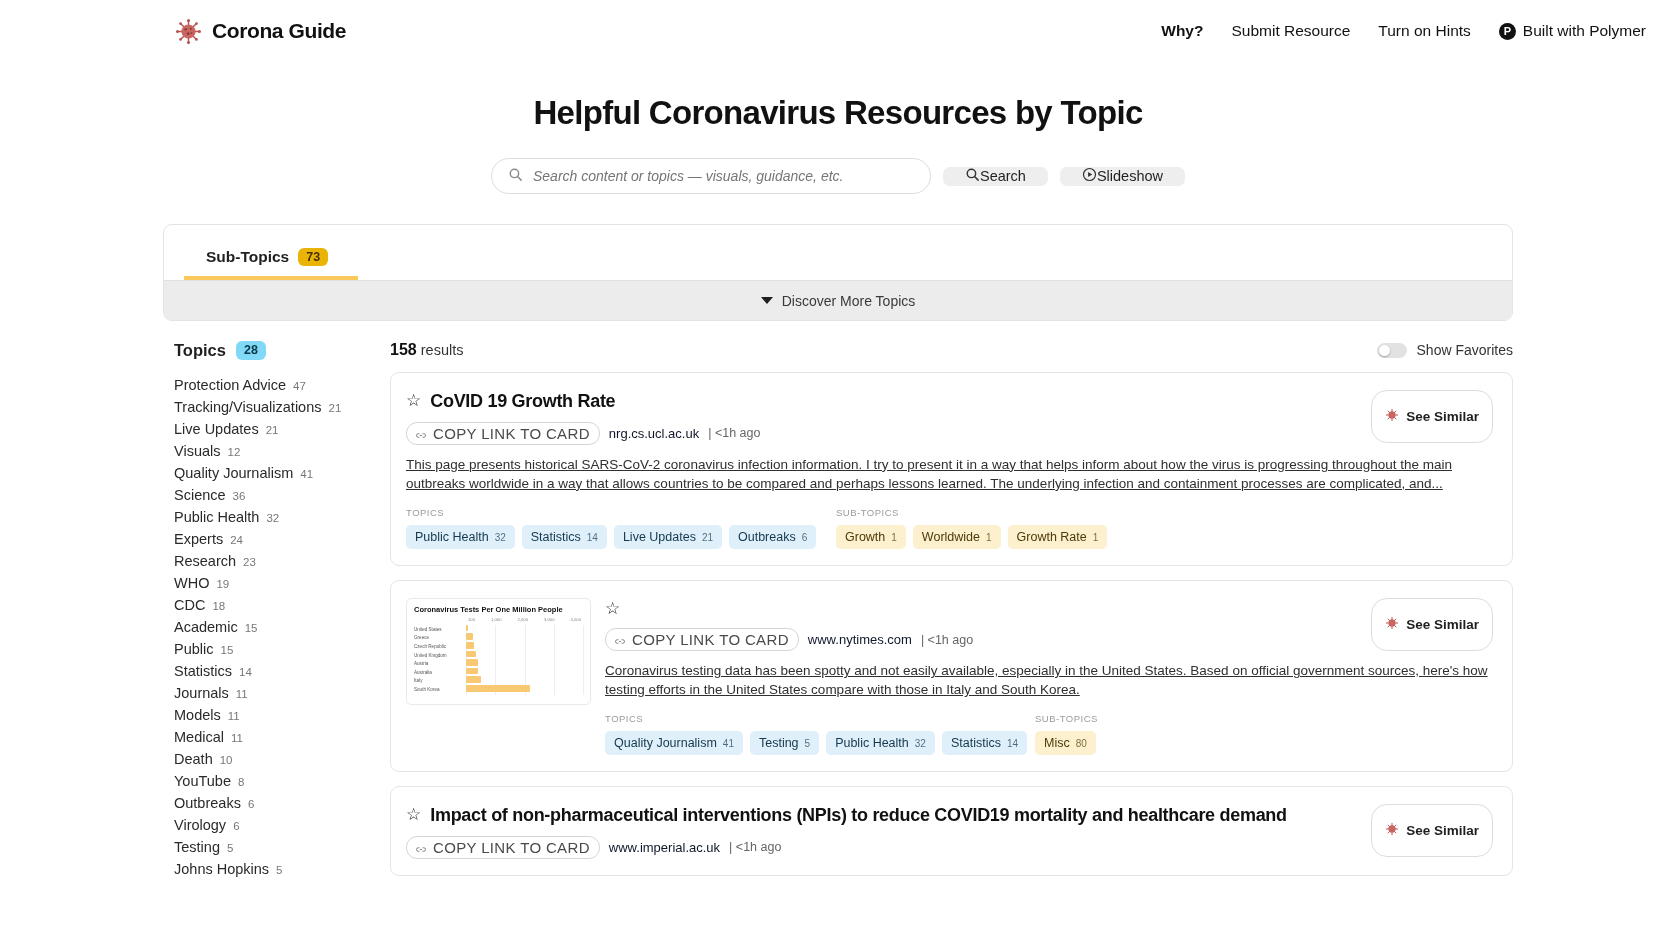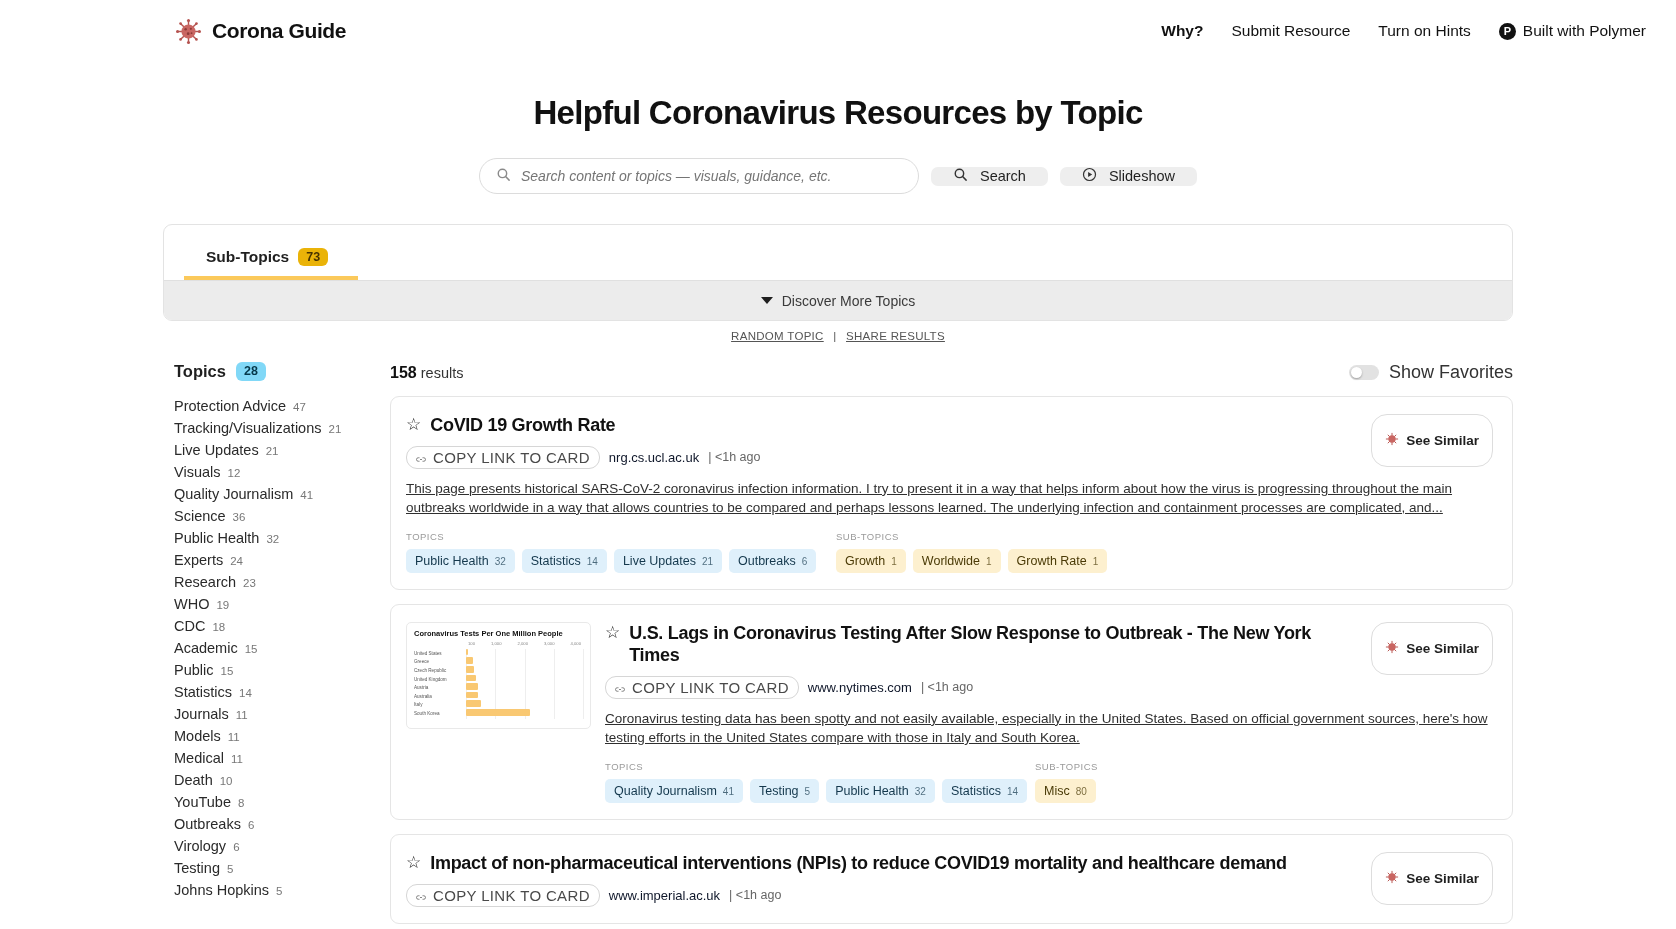--- a/index.html
+++ b/index.html
@@ -49,21 +49,21 @@
   }
   .searchbox input {
     flex: 1; border: none; outline: none; background: transparent;
     font-family: "Liberation Sans", sans-serif;
     font-size: 14px; font-style: italic; color: #9a9a9a;
   }
   .btn-grey {
     height: 19px; padding: 0 22px;
     background: #eeeeee; border: none; border-radius: 7px;
     font-family: "Liberation Sans", sans-serif; font-size: 14.5px; color: #1f1f1f;
-    display: flex; align-items: center; gap: 12px; cursor: pointer;
+    display: flex; align-items: center; gap: 0; cursor: pointer;
   }
   .icon-sm { width: 15px; height: 15px; display: inline-block; }
 
   
   .panel {
     margin: 30px 163px 0 163px;
     border: 1px solid #e3e3e3; border-radius: 9px;
     overflow: hidden; background: #fff;
   }
   .tabs { display: flex; padding: 0 20px; height: 55px; align-items: flex-end; }
@@ -114,21 +114,21 @@
   .fav-wrap { display: flex; align-items: center; gap: 10px; }
   .toggle {
     width: 30px; height: 15px; border-radius: 9px; background: #e2e2e2;
     position: relative; cursor: pointer; flex: 0 0 30px;
   }
   .toggle::after {
     content: ""; position: absolute; left: 2px; top: 2px;
     width: 11px; height: 11px; border-radius: 50%; background: #fff;
     box-shadow: 0 1px 2px rgba(0,0,0,.3);
   }
-  .fav-label { font-size: 18px; color: #333; }
+  .fav-label { font-size: 14px; color: #333; }
 
   
   .card {
     border: 1px solid #e5e5e5; border-radius: 9px; background: #fff;
     padding: 17px 19px 16px 15px; margin-bottom: 14px; position: relative;
   }
   .card-flex { display: flex; gap: 14px; }
   .thumb {
     width: 185px; flex: 0 0 185px; height: 107px;
     border: 1px solid #e9e9e9; border-radius: 5px; background: #fff;
@@ -267,25 +267,20 @@
         <span class="tab-label">Sub-Topics</span>
         <span class="badge-yellow">73</span>
       </div>
     </div>
     <div class="discover">
       <span class="caret"></span>
       <span>Discover More Topics</span>
     </div>
   </div>
 
-  <div class="sublinks">
-    <a>RANDOM TOPIC</a>
-    <span class="sep">|</span>
-    <a>SHARE RESULTS</a>
-  </div>
 
   <div class="content">
 
     <div class="sidebar">
       <div class="sidebar-head">
         <span class="sidebar-head-label">Topics</span>
         <span class="badge-blue">28</span>
       </div>
       <div id="topic-list">
           <div class="topic-row">
@@ -513,21 +508,20 @@
                       <div style="width: 10.3125%; background: rgb(249, 200, 114);"></div>
                       <div style="width: 12.6042%; background: rgb(249, 200, 114);"></div>
                       <div style="width: 55%; background: rgb(249, 200, 114);"></div>
                     </div>
                   </div>
                 </div>
               </div>
               <div class="card-main">
                 <div class="card-title-row">
                   <span class="star">☆</span>
-                  <div class="card-title">U.S. Lags in Coronavirus Testing After Slow Response to Outbreak - The New York Times</div>
                 </div>
                 <div class="meta-row">
                   <span class="copy-chip">
                     <span><svg viewBox="0 0 20 12" width="10" height="7" fill="none" stroke="#666" stroke-width="1.6">
                         <path d="M8 6H12"></path>
                         <path d="M7 2.5H4.5a3.5 3.5 0 0 0 0 7H7"></path>
                         <path d="M13 2.5h2.5a3.5 3.5 0 0 1 0 7H13"></path>
                       </svg></span>
                     <span>COPY LINK TO CARD</span>
                   </span>

